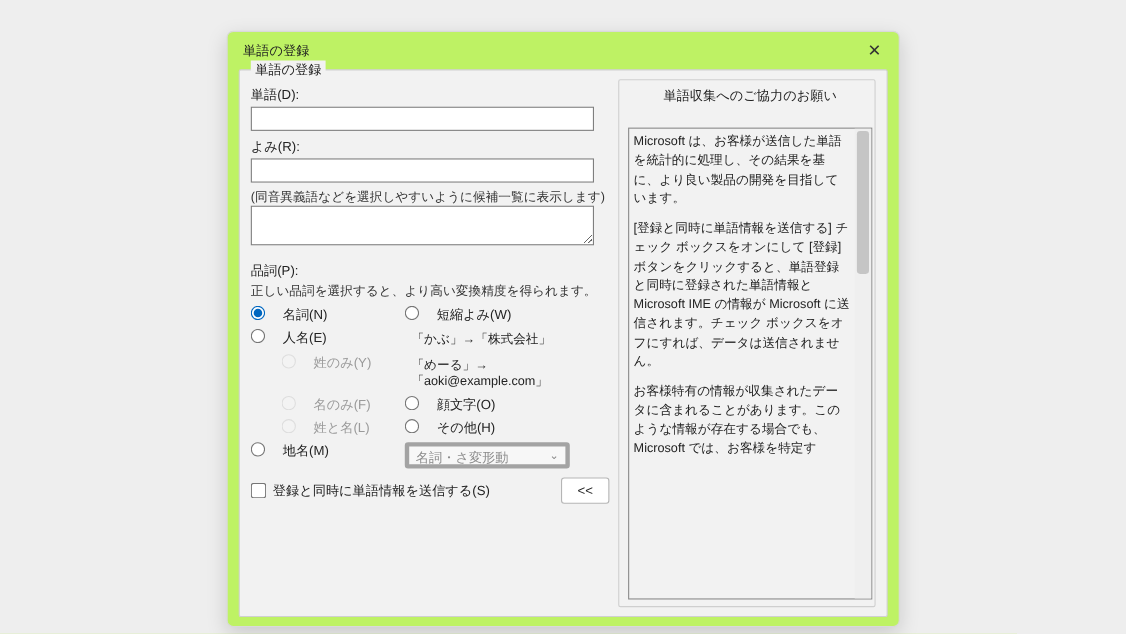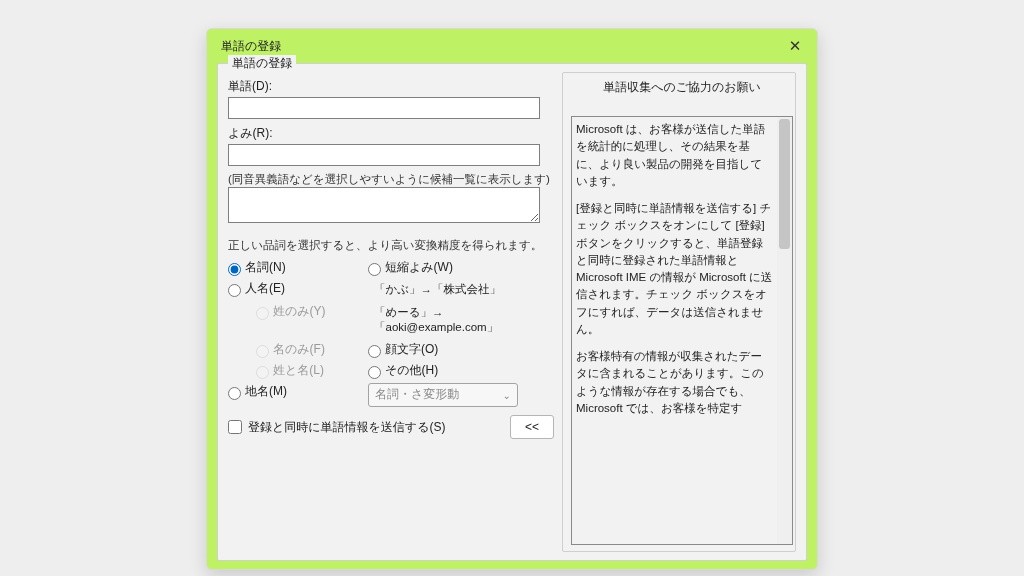--- a/index.html
+++ b/index.html
@@ -66,28 +66,28 @@
     .txt.multi { height: 36px; }
     .hint { font-size: 11.5px; color: #333; margin-top: 0px; }
 
     .radios { margin-top: 12px; }
     .radiogrid {
       display: grid;
       grid-template-columns: 140px 180px;
       gap: 4px 0;
       align-items: start;
     }
-    .radio { display: flex; align-items: flex-end; gap: 4px; font-size: 12px; }
+    .radio { display: flex; align-items: flex-start; gap: 16px; font-size: 12px; }
     .radio input { accent-color: #0067c0; }
     .subradio { margin-left: 28px; color: #9a9a9a; }
     .subradio input { opacity: .55; }
     .example { font-size: 11.5px; color: #222; margin: 2px 0 2px 6px; }
     .sel {
       width: 150px; height: 24px;
-      border: 1px solid #a3a3a3;
+      border: 4px solid #a3a3a3;
       background: #f7f7f7;
       color: #8a8a8a;
       padding: 2px 28px 2px 6px;
       position: relative;
       border-radius: 3px;
       cursor: default;
     }
     .chev {
       position: absolute; right: 6px; top: 50%; transform: translateY(-50%);
       font-size: 10px; color: #8a8a8a;
@@ -159,20 +159,21 @@
         <div class="row">
           <div class="lbl">よみ(R):</div>
           <input class="txt" value="" style="">
         </div>
         <div class="row">
           <div class="hint">(同音異義語などを選択しやすいように候補一覧に表示します)</div>
           <textarea class="txt multi" style=""></textarea>
         </div>
 
         <div class="radios">
+          <div class="lbl">品詞(P):</div>
           <div class="hint">正しい品詞を選択すると、より高い変換精度を得られます。</div>
           <div style="height:6px"></div>
           <div class="radiogrid">
 
             <label class="radio">
               <input type="radio" name="pos" checked="" style="">
               <span>名詞(N)</span>
             </label>
             <label class="radio">
               <input type="radio" name="pos" style="">

